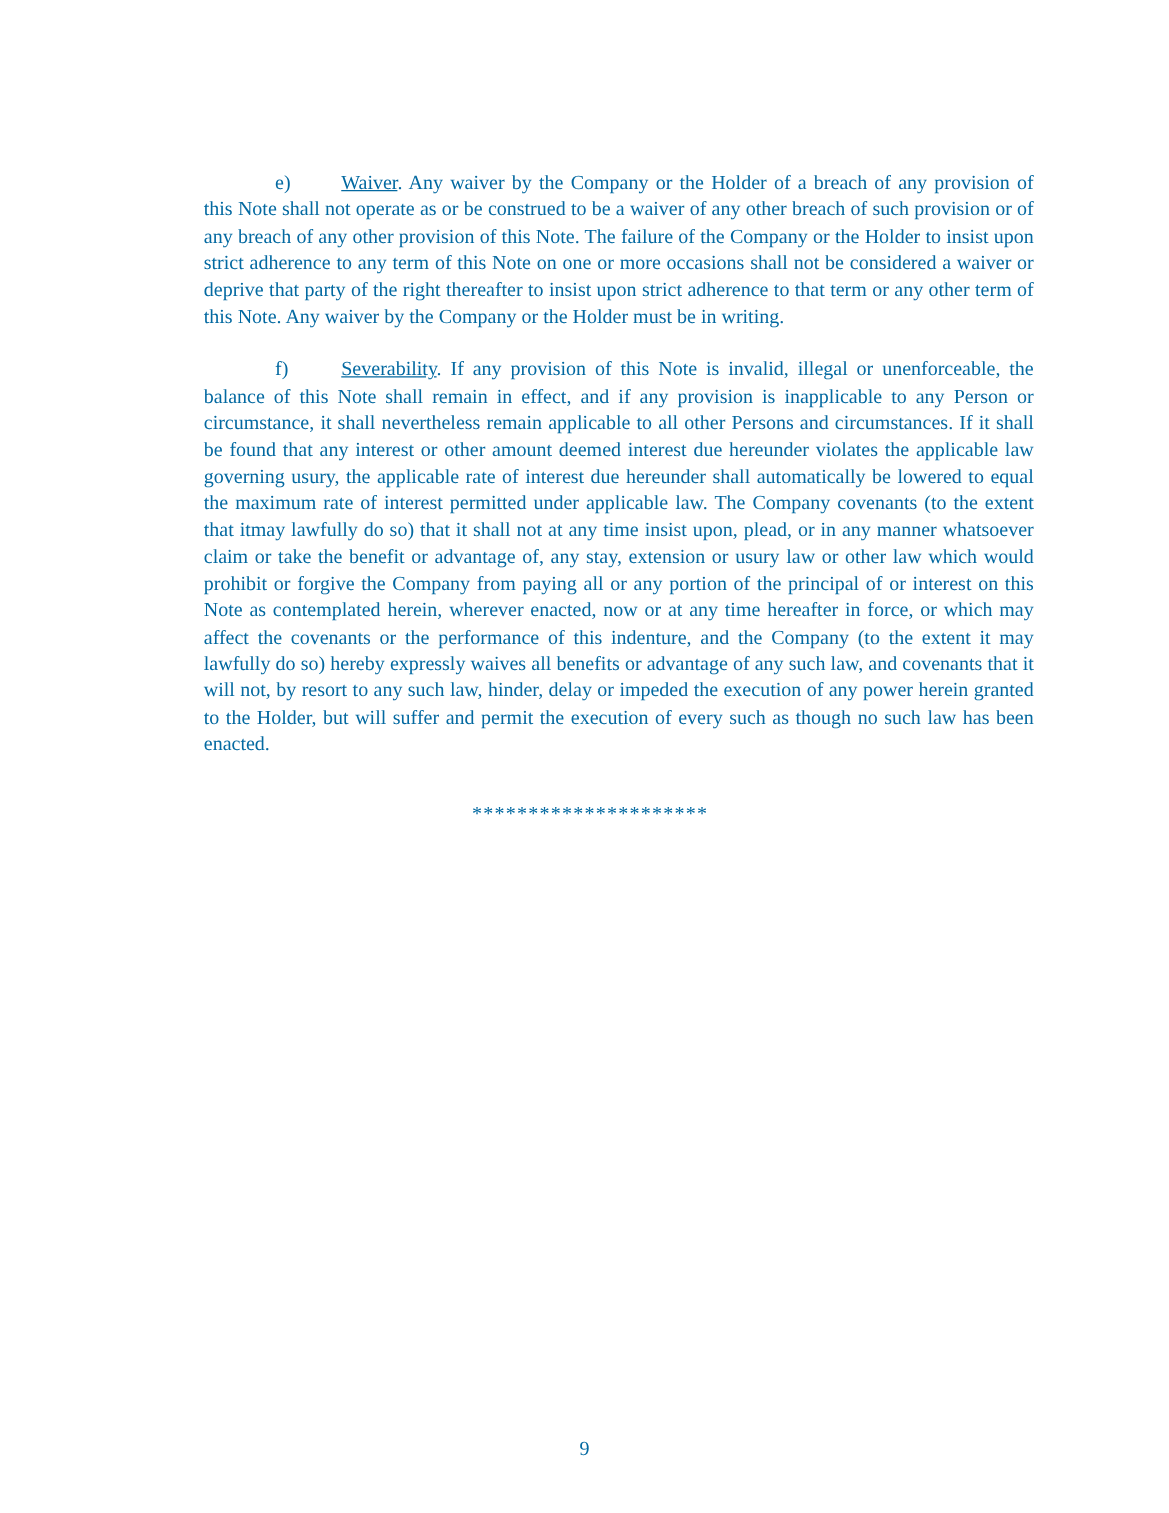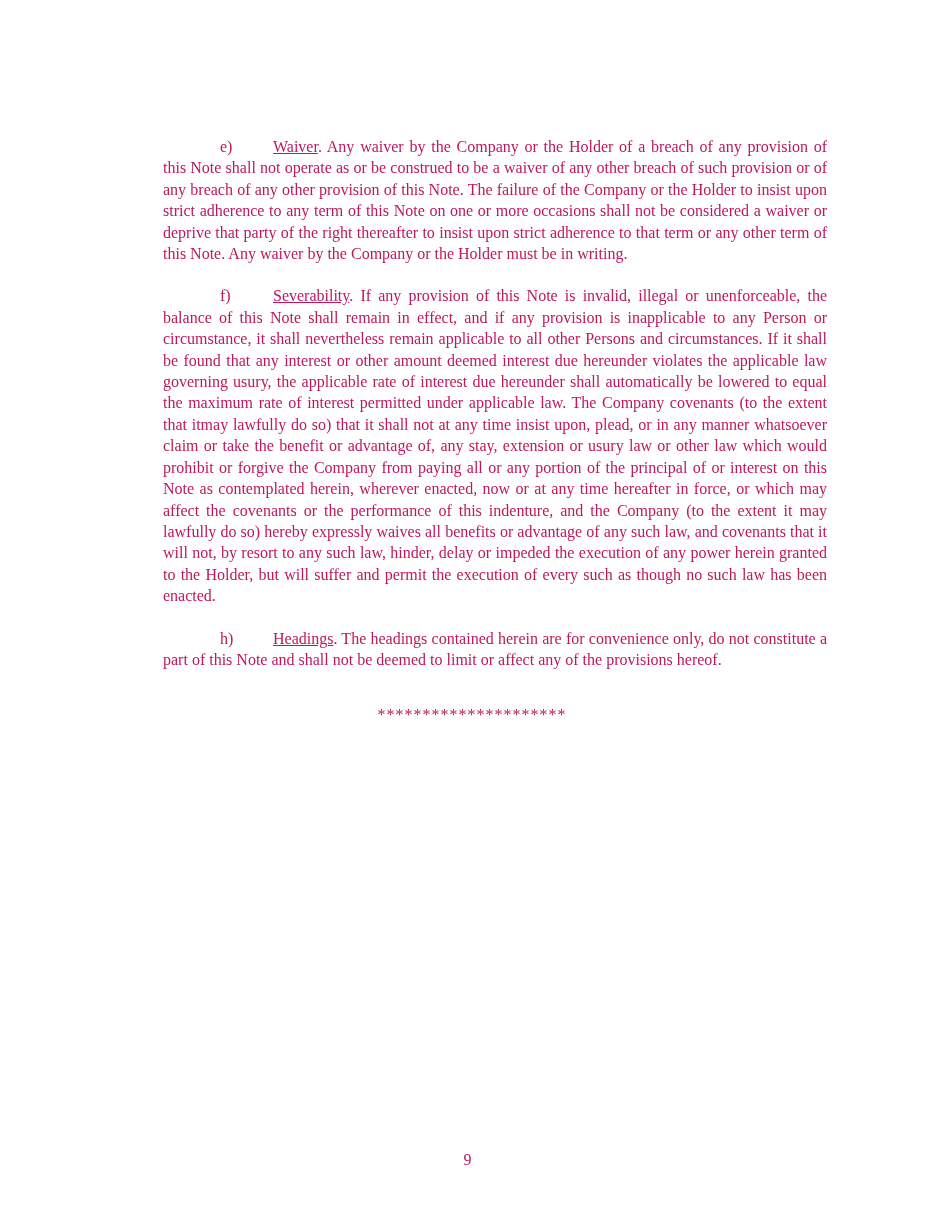--- a/index.html
+++ b/index.html
@@ -5,21 +5,21 @@
   html, body {
     margin: 0;
     padding: 0;
     background: #ffffff;
   }
   .page {
     position: relative;
     width: 935px;
     height: 1210px;
     background: #ffffff;
-    color: #be185d;
+    color: #0369a1;
     font-family: "Liberation Serif", "DejaVu Serif", serif;
     overflow: hidden;
   }
   .content {
     position: absolute;
     left: 163px;
     top: 136px;
     width: 664px;
   }
   p.para {
@@ -61,20 +61,19 @@
 <body>
 
 <div class="page">
   <div class="content">
 
     <p class="para"><span class="labelbox">e)</span><span class="heading">Waiver</span><span>. Any waiver by the Company or the Holder of a breach of any provision of this Note shall not operate as or be construed to be a waiver of any other breach of such provision or of any breach of any other provision of this Note. The failure of the Company or the Holder to insist upon strict adherence to any term of this Note on one or more occasions shall not be considered a waiver or deprive that party of the right thereafter to insist upon strict adherence to that term or any other term of this Note. Any waiver by the Company or the Holder must be in writing.</span></p>
 
     <p class="para"><span class="labelbox">f)</span><span class="heading">Severability</span><span>. If any provision of this Note is invalid, illegal or unenforceable, the balance of this Note shall remain in effect, and if any provision is inapplicable to any Person or circumstance, it shall nevertheless remain applicable to all other Persons and circumstances. If it shall be found that any interest or other amount deemed interest due hereunder violates the applicable law governing usury, the applicable rate of interest due hereunder shall automatically be lowered to equal the maximum rate of interest permitted under applicable law. The Company covenants (to the extent that itmay lawfully do so) that it shall not at any time insist upon, plead, or in any manner whatsoever claim or take the benefit or advantage of, any stay, extension or usury law or other law which would prohibit or forgive the Company from paying all or any portion of the principal of or interest on this Note as contemplated herein, wherever enacted, now or at any time hereafter in force, or which may affect the covenants or the performance of this indenture, and the Company (to the extent it may lawfully do so) hereby expressly waives all benefits or advantage of any such law, and covenants that it will not, by resort to any such law, hinder, delay or impeded the execution of any power herein granted to the Holder, but will suffer and permit the execution of every such as though no such law has been enacted.</span></p>
 
 
-    <p class="para"><span class="labelbox">h)</span><span class="heading">Headings</span><span>. The headings contained herein are for convenience only, do not constitute a part of this Note and shall not be deemed to limit or affect any of the provisions hereof.</span></p>
 
 
     <div class="separator">*********************</div>
   </div>
 
   <div class="page-number">9</div>
 </div>
 
 </body></html>

